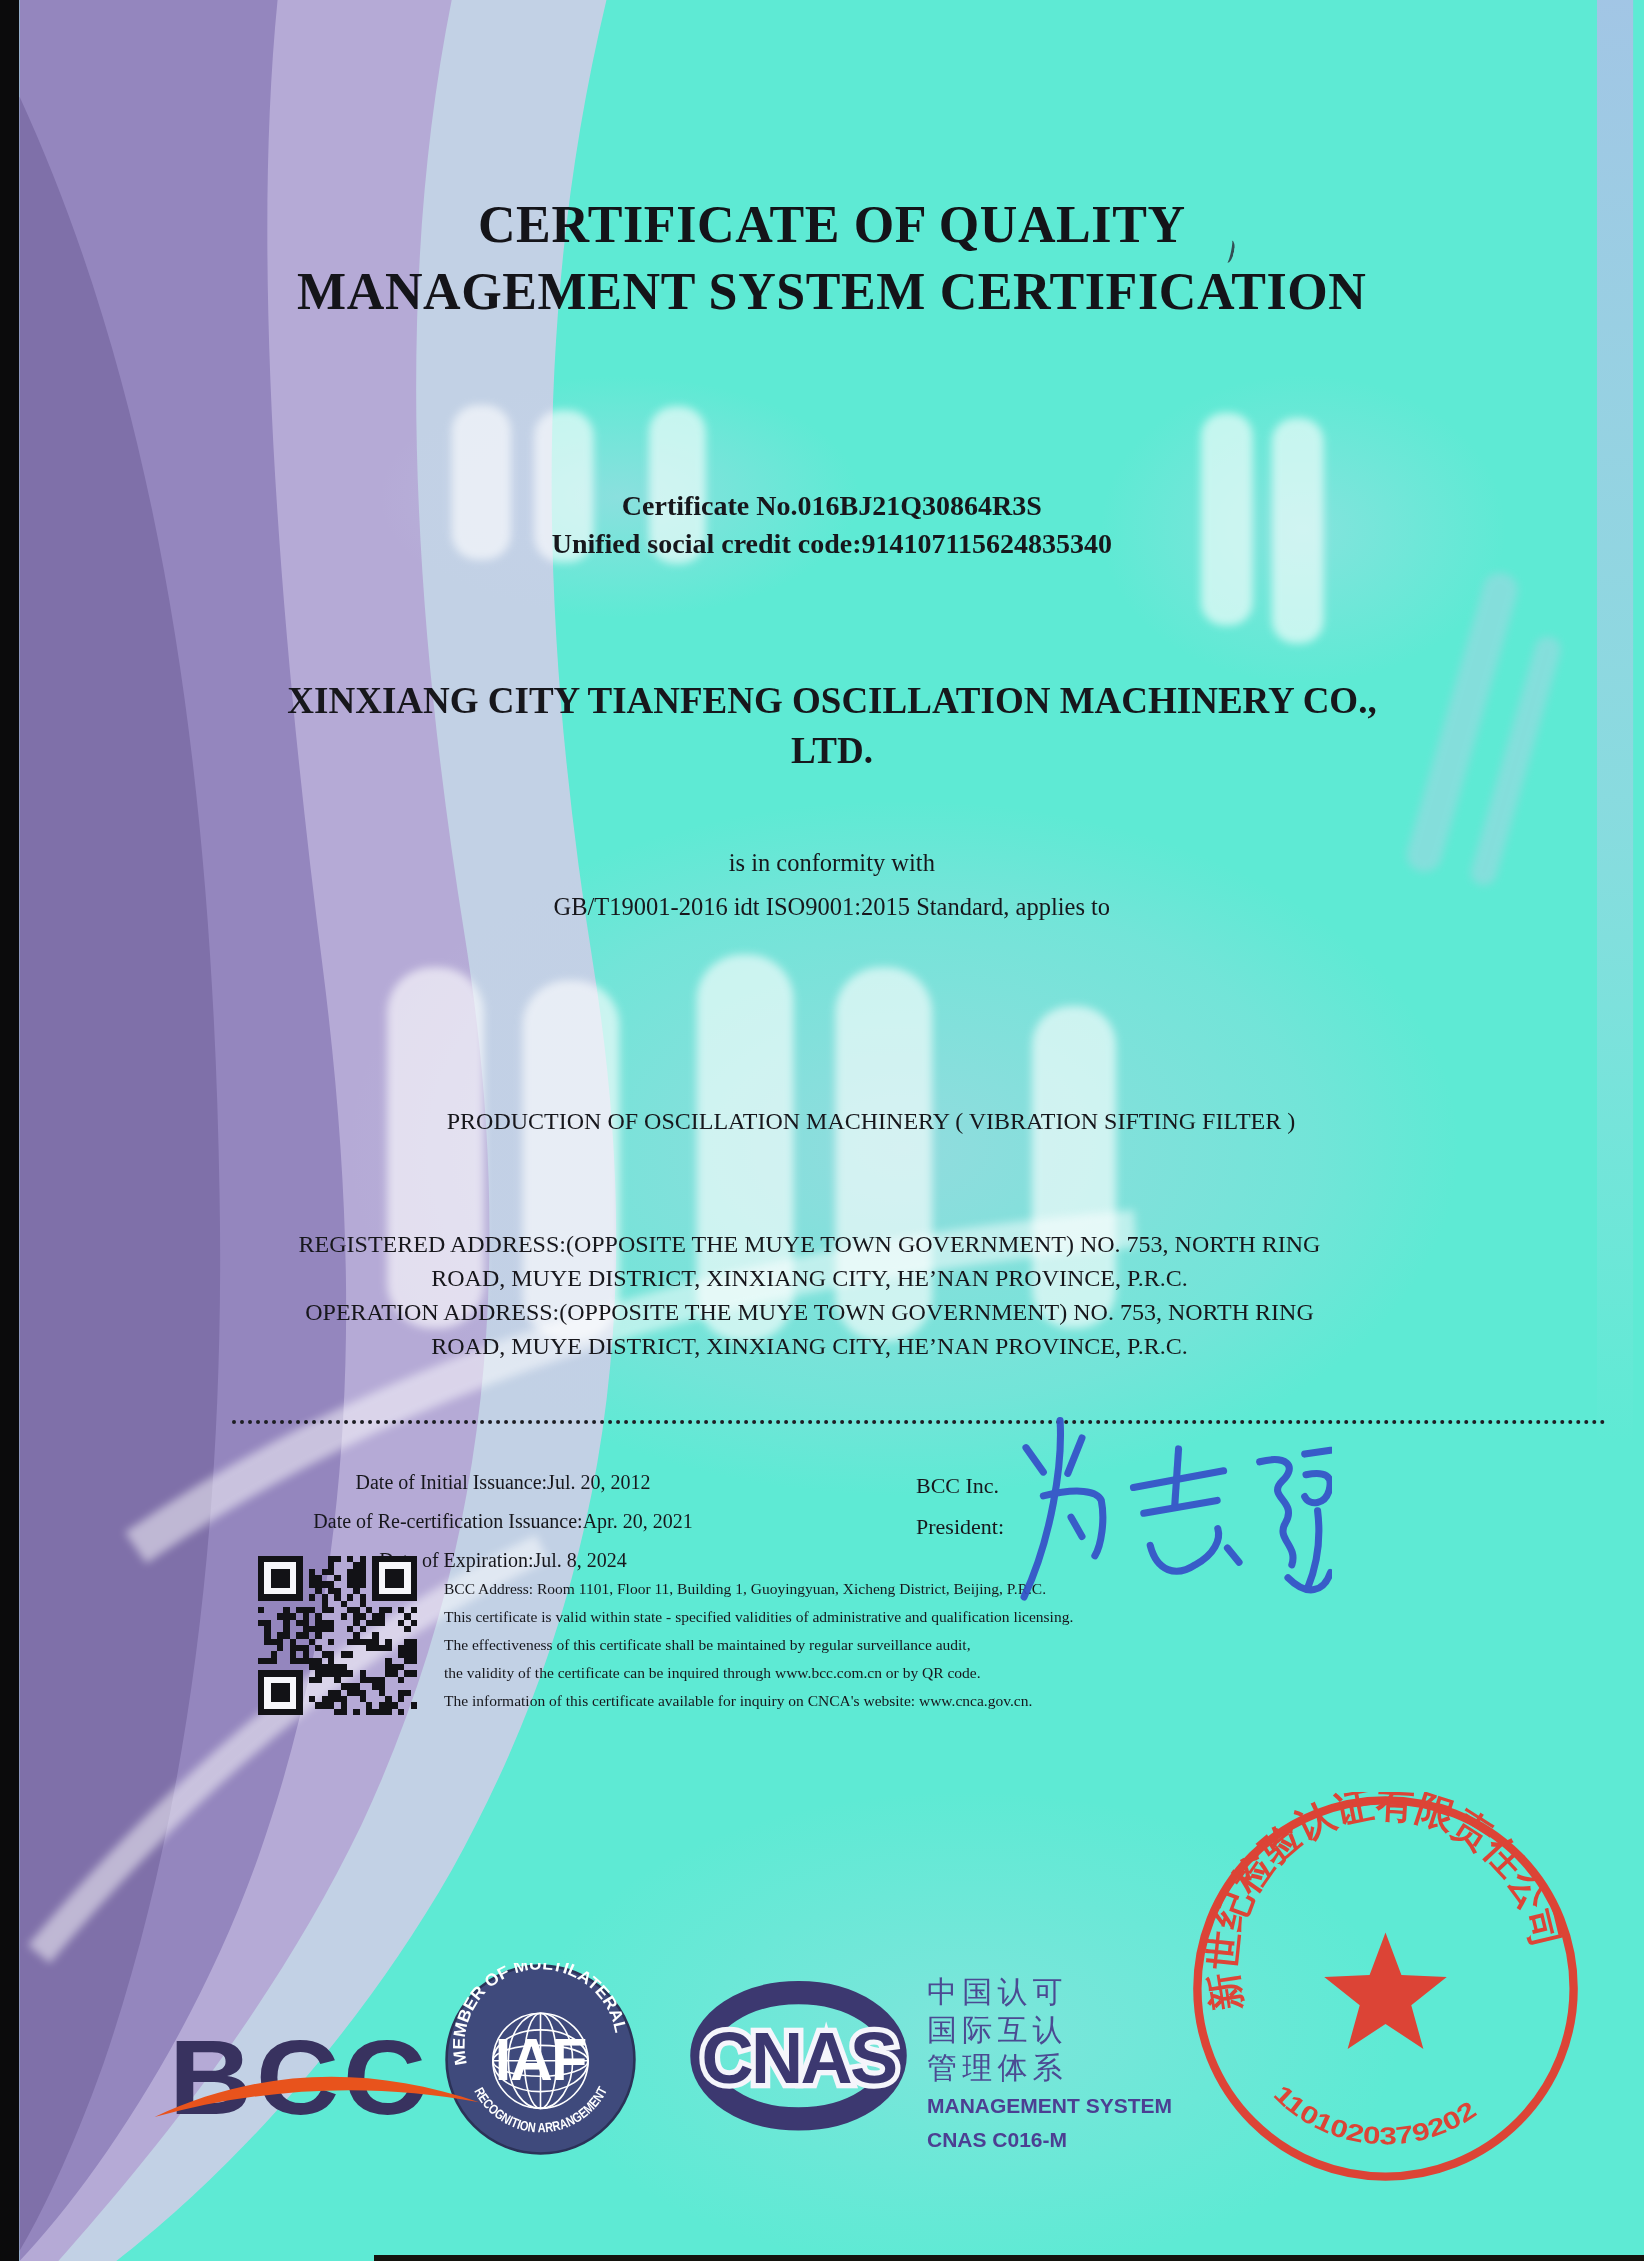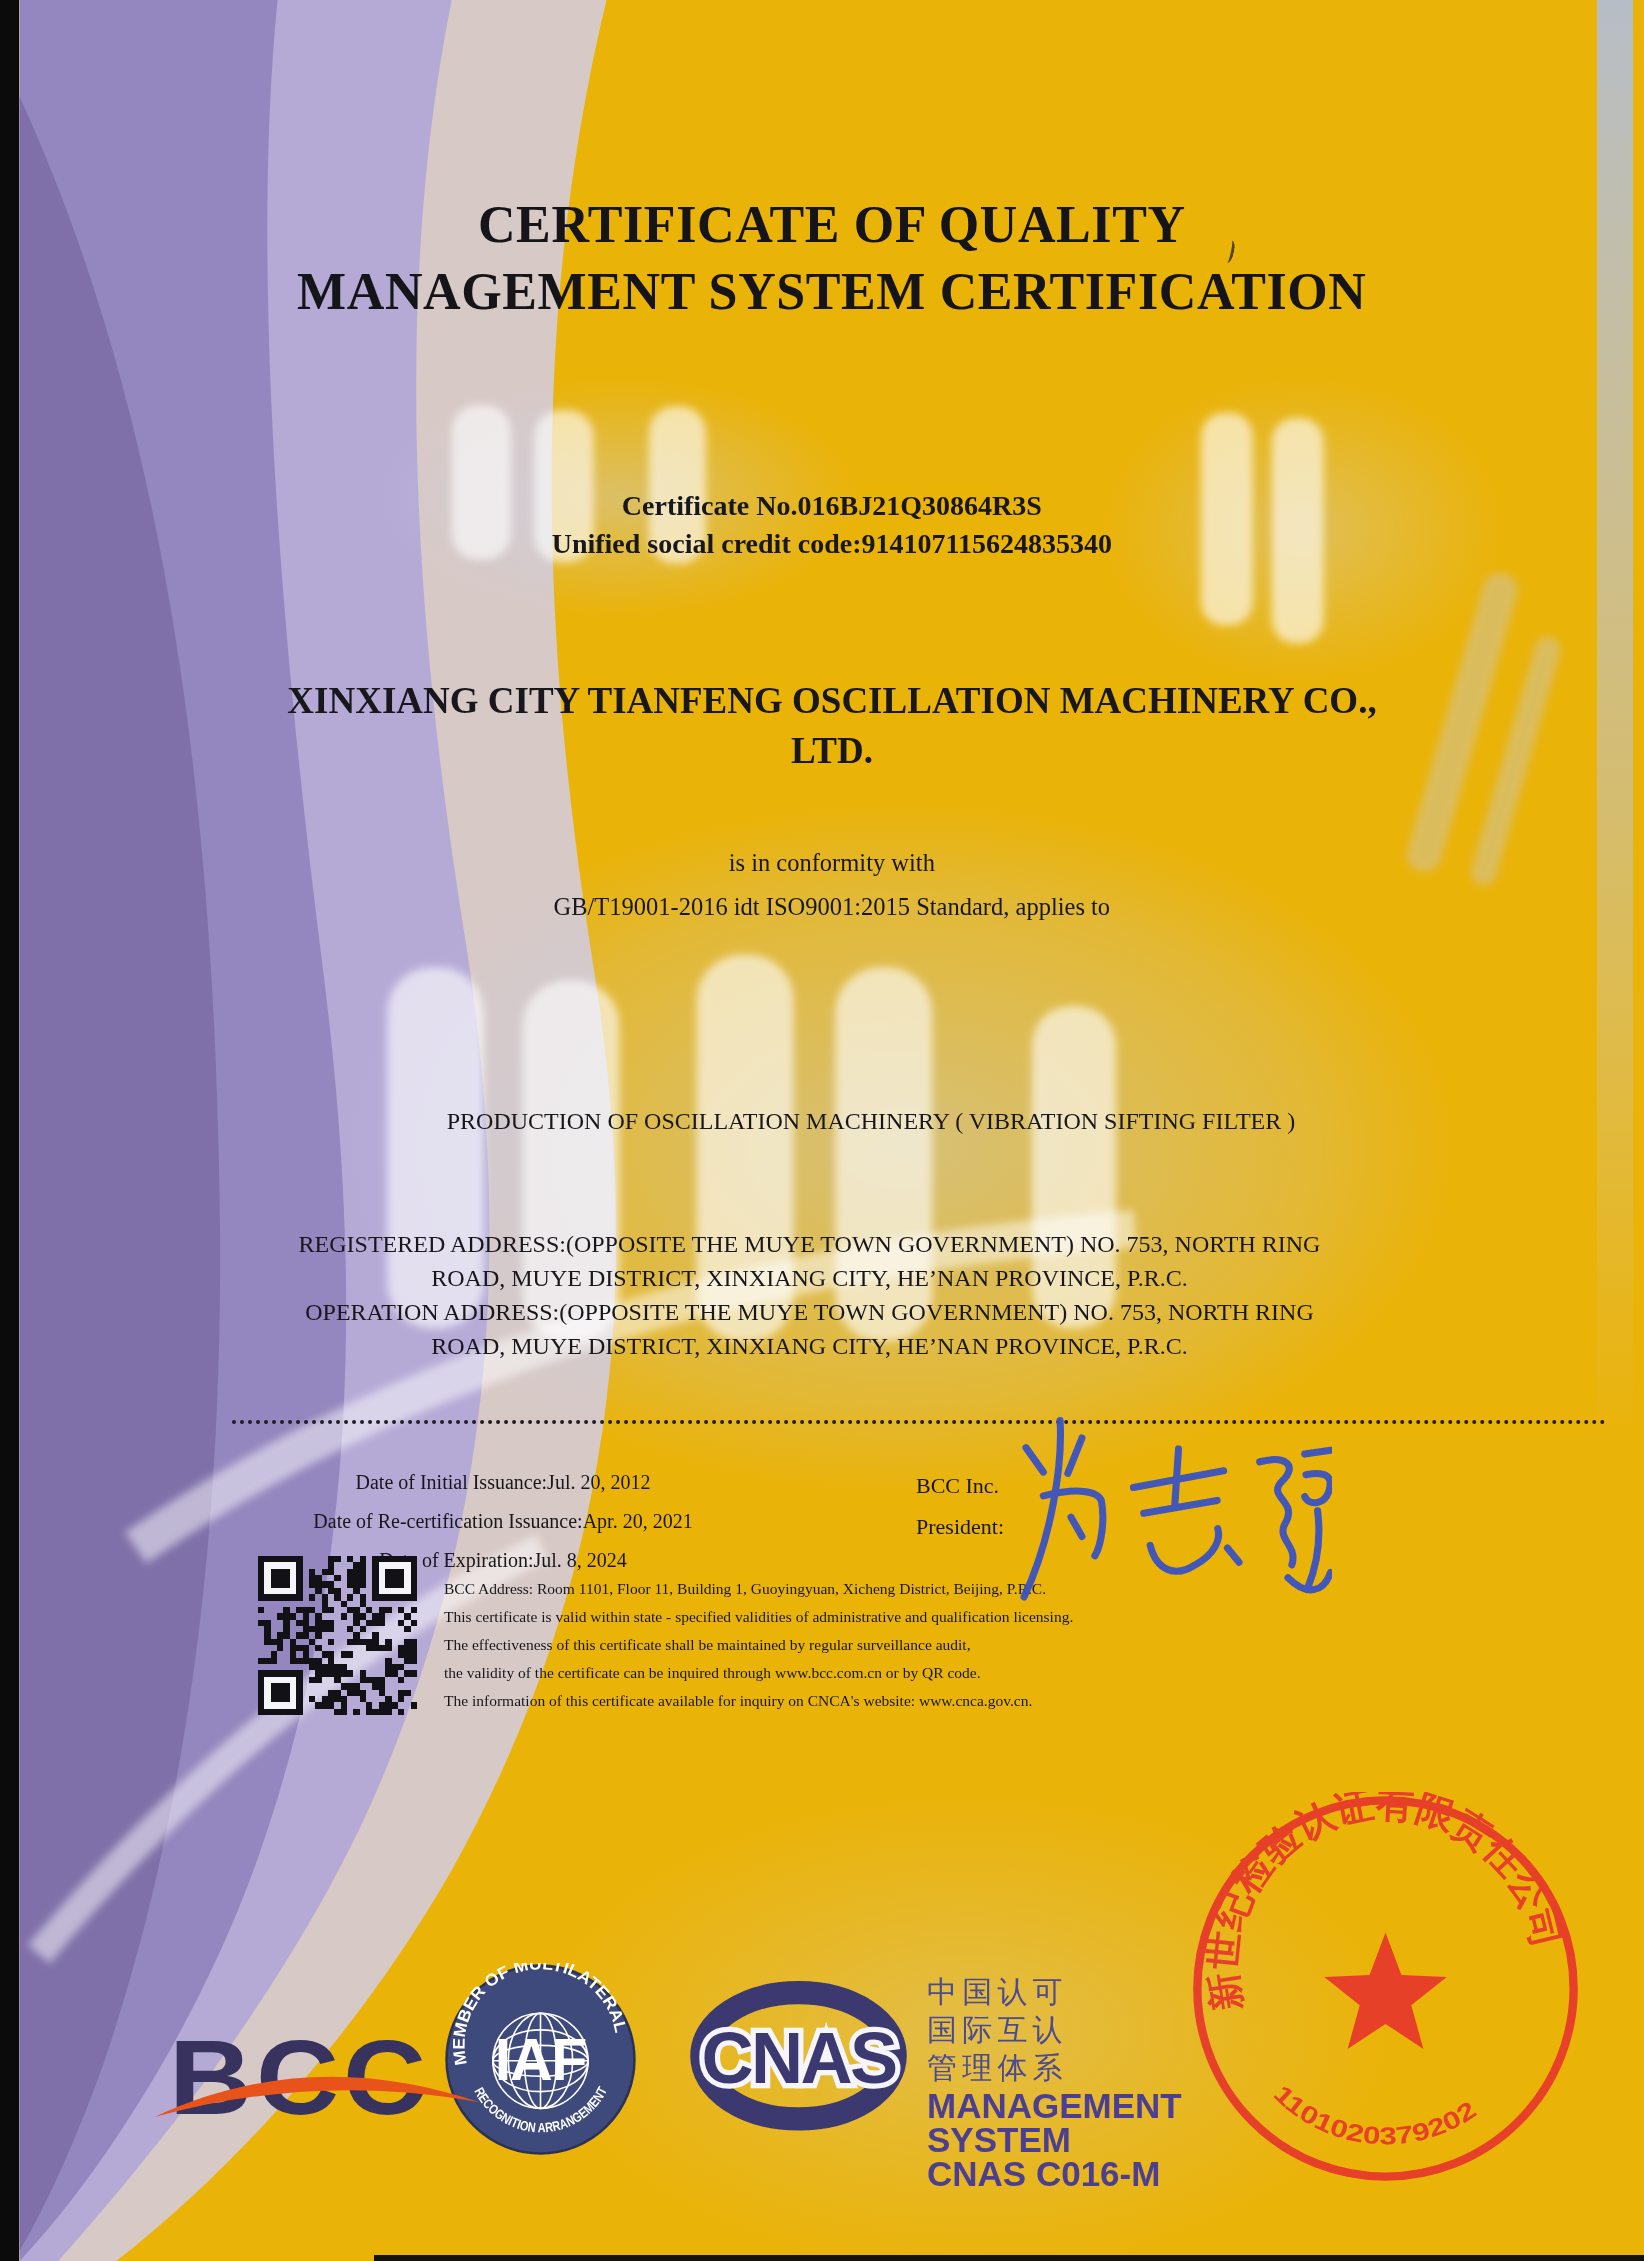--- a/index.html
+++ b/index.html
@@ -1,16 +1,16 @@
 <!DOCTYPE html>
 <html style="font-size:10.3px"><head>
 <meta charset="utf-8">
 <style>
   html,body{margin:0;padding:0;background:#e9e9ee;}
-  #page{position:relative;width:1645px;height:2261px;background:#eab308;overflow:hidden;
+  #page{position:relative;width:1645px;height:2261px;background:#5eead4;overflow:hidden;
         font-family:"Liberation Serif", serif;color:#17171c;}
   .abs{position:absolute;}
   
   #edge-left{left:0;top:0;width:19.3px;height:2261px;background:#0b0b0c;z-index:9;}
   #edge-bottom{left:374px;bottom:0;width:1271px;height:6.4px;background:#14130e;z-index:9;}
   
   #bg-art{left:0;top:0;z-index:1;}
   #tints{left:0;top:0;width:100%;height:100%;z-index:2;background:
     radial-gradient(742px 464px at 903px 1148px, rgba(196,206,232,.50), rgba(196,206,232,.20) 55%, transparent 75%),
     radial-gradient(335px 168px at 619px 497px, rgba(200,210,236,.42), transparent 72%),
@@ -38,21 +38,21 @@
             border-radius:50%;transform:rotate(12deg);z-index:5;}
   
   #bcc-logo{left:169px;top:2011px;width:335px;z-index:6;font-family:"Liberation Sans",sans-serif;
             font-size:115px;font-weight:900;letter-spacing:3.9px;color:#38325f;transform:scaleY(.92);text-align:left;}
   #bcc-swoosh{left:150px;top:2056px;z-index:7;}
   #iaf-badge{left:444px;top:1963px;z-index:6;}
   #cnas-logo{left:676px;top:1972px;z-index:6;}
   #accreditation{left:927px;top:1975px;width:335px;text-align:left;z-index:5;
                  font-family:"Liberation Sans",sans-serif;}
   .cn-line{font-size:30px;line-height:38px;letter-spacing:5.2px;color:#4b4a92;font-family:Liberation Mono, monospace;}
-  .en-line{font-size:35px;line-height:34px;font-weight:bold;color:#4c3f92;}
+  .en-line{font-size:21px;line-height:34px;font-weight:bold;color:#4c3f92;}
   #accreditation .en-line:first-of-type{margin-top:5.2px;}
   #stamp{left:1189px;top:1792px;z-index:6;}
 </style>
 </head>
 <body>
 
 <div id="page">
 
   <svg id="bg-art" class="abs" width="1645" height="2261" viewBox="0 0 2550 3506">
     <defs>

